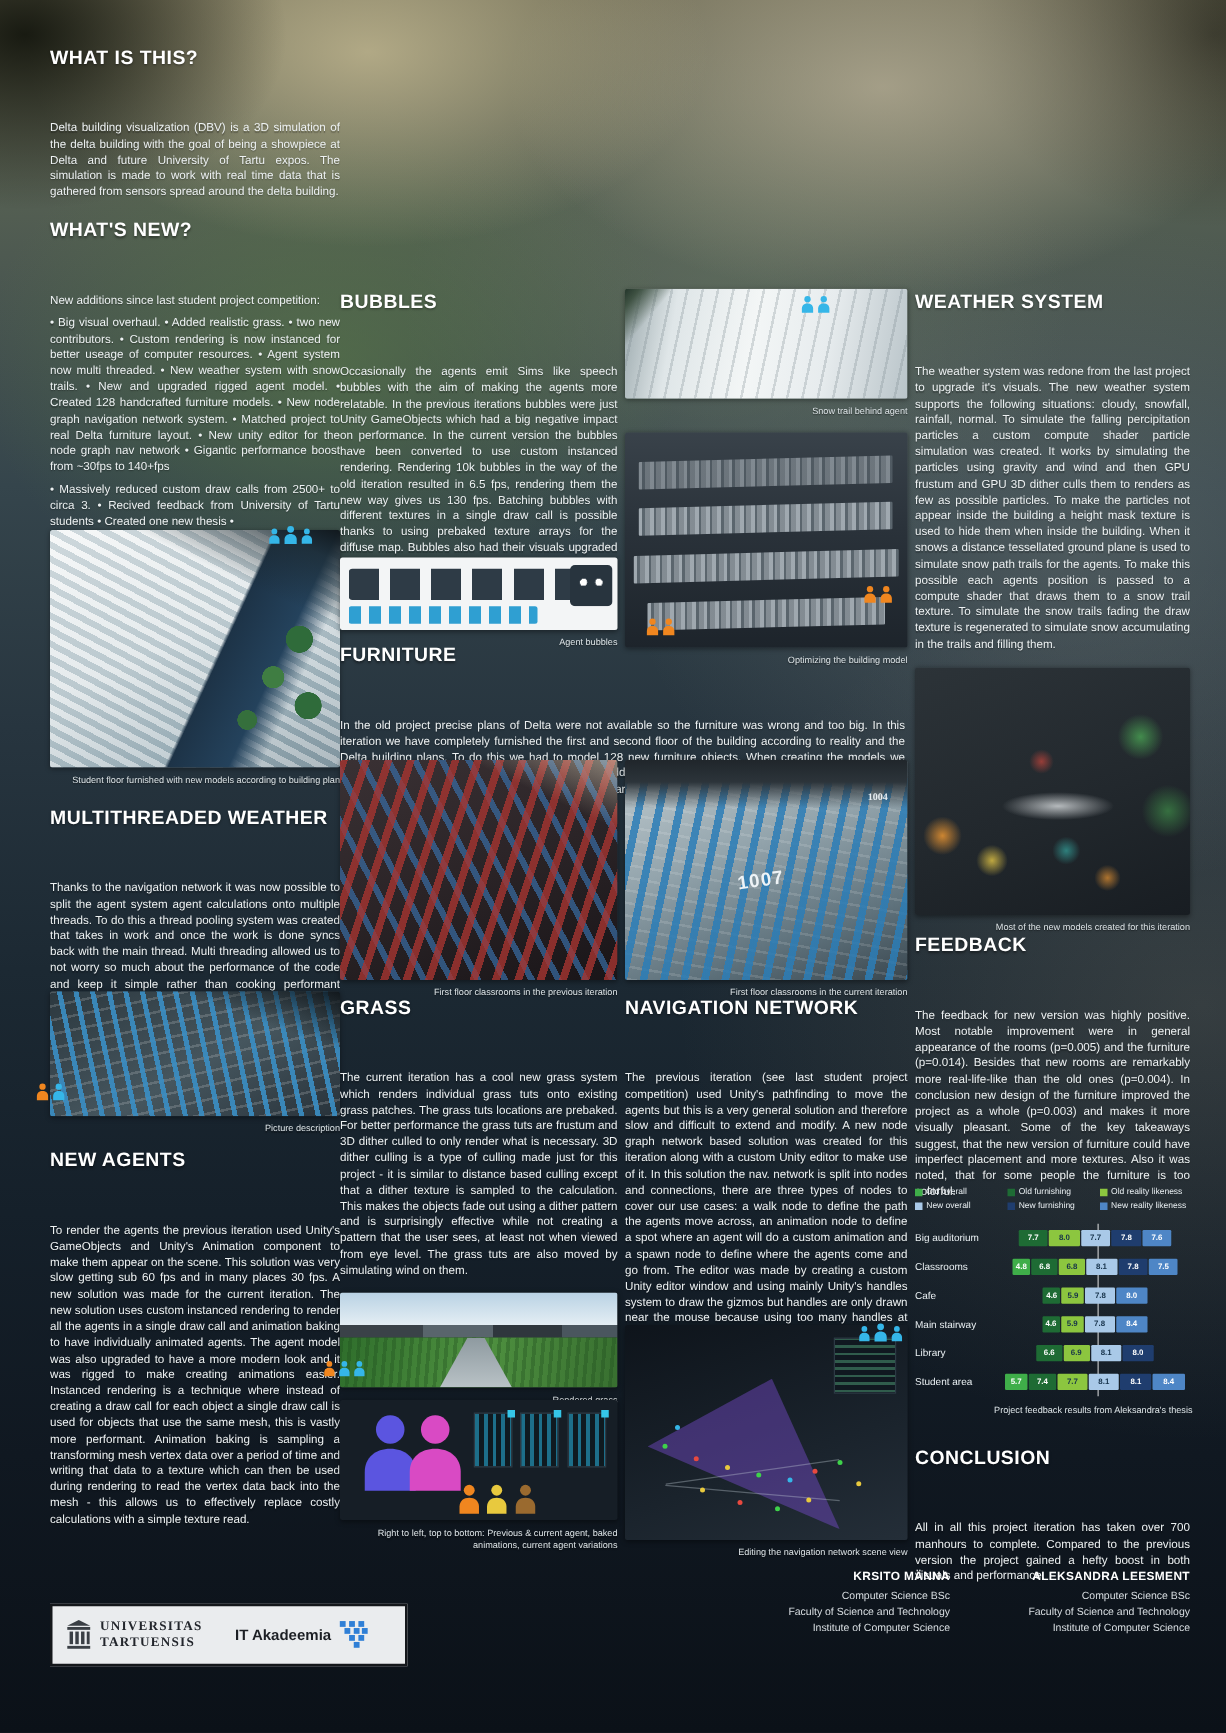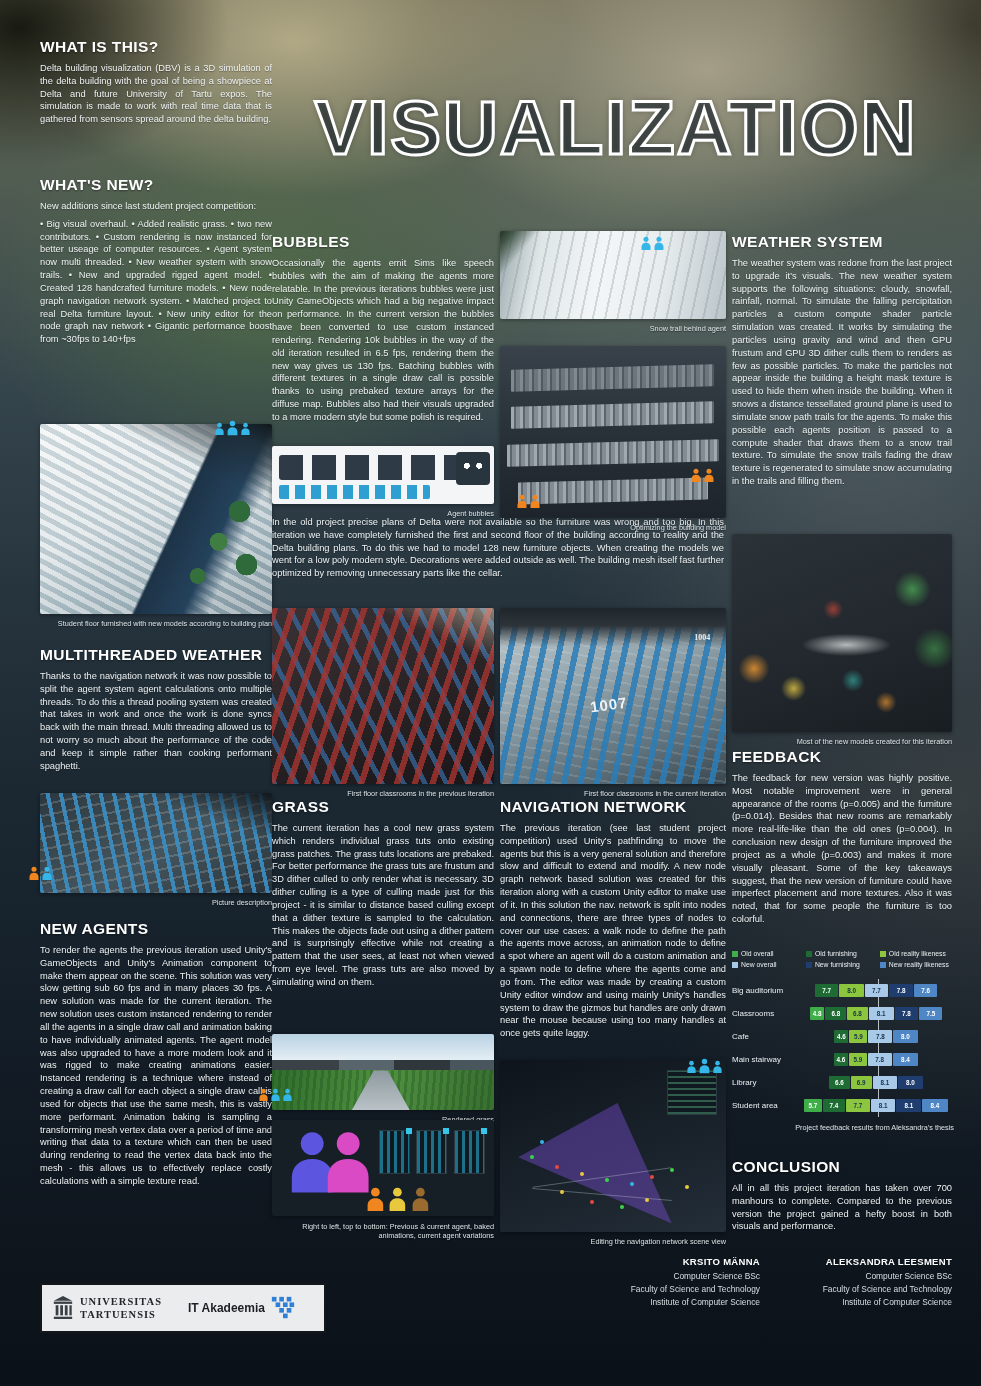--- a/index.html
+++ b/index.html
@@ -15,21 +15,21 @@
       radial-gradient(ellipse 430px 330px at 27% 21%, rgba(92,126,70,0.55), transparent 65%),
       radial-gradient(ellipse 380px 300px at 60% 18%, rgba(120,134,110,0.4), transparent 70%),
       radial-gradient(ellipse 520px 380px at 88% 32%, rgba(140,145,140,0.3), transparent 70%),
       radial-gradient(ellipse 600px 500px at 98% 58%, rgba(150,140,118,0.22), transparent 70%),
       linear-gradient(180deg, #6d6b55 0%, #535e52 12%, #35454c 28%, #27353f 42%, #1c2933 56%, #15202a 70%, #101821 84%, #0b1118 100%);
   }
   .sec { position:absolute; color:#f2f5f5; }
   .h1 { font-size:15.5px; font-weight:bold; letter-spacing:0.4px; color:#ffffff;
         text-shadow:0 1px 2px rgba(0,0,0,0.45); margin-bottom:6px; }
   .body { font-size:9.3px; line-height:1.38; text-align:justify; color:#eef2f3;
-          text-shadow:0 1px 1px rgba(0,0,0,0.35); }
+          text-shadow:0 1px 1px rgba(0,0,0,0.35);margin-top:40px; }
   .body + .body { margin-top:5px; }
   .cap { font-size:7.3px; color:#dde4e7; text-align:right; margin-top:3px; line-height:1.3;
          text-shadow:0 1px 1px rgba(0,0,0,0.5); }
 
   
   #title { position:absolute; left:278px; top:26px; width:676px; height:204px;
            display:flex; flex-direction:column; align-items:center; justify-content:center; }
   .title-line { font-size:76px; font-weight:bold; letter-spacing:2px; line-height:1.18;
                 color:rgba(34,46,56,0.5); -webkit-text-stroke:3px #ffffff;
                 text-shadow:0 0 6px rgba(0,0,0,0.4); white-space:nowrap; }
@@ -156,32 +156,32 @@
   .author { position:absolute; top:1256px; text-align:right; }
   .author-name { font-size:9.5px; font-weight:bold; color:#ffffff; letter-spacing:0.3px; margin-bottom:3px; }
   .author-line { font-size:8.4px; color:#d9dee2; line-height:1.55; }
 </style>
 </head>
 <body>
 
 <div id="poster">
 
   <div id="title">
-    <div class="title-line">VISUALIZATION</div>
   </div>
 
   <div class="sec" style="left:40px; top:38px; width:232px;">
     <div class="h1">WHAT IS THIS?</div>
     <div class="body">Delta building visualization (DBV) is a 3D simulation of the delta building with the goal of being a showpiece at Delta and future University of Tartu expos. The simulation is made to work with real time data that is gathered from sensors spread around the delta building.</div>
   </div>
 
   <div class="sec" style="left:40px; top:176px; width:232px;">
     <div class="h1">WHAT'S NEW?</div>
     <div class="body">New additions since last student project competition:</div>
     <div class="body">• Big visual overhaul. • Added realistic grass. • two new contributors. • Custom rendering is now instanced for better useage of computer resources. • Agent system now multi threaded. • New weather system with snow trails. • New and upgraded rigged agent model. • Created 128 handcrafted furniture models. • New node graph navigation network system. • Matched project to real Delta furniture layout. • New unity editor for the node graph nav network • Gigantic performance boost from ~30fps to 140+fps</div>
+    <div class="body">• Massively reduced custom draw calls from 2500+ to circa 3. • Recived feedback from University of Tartu students • Created one new thesis •</div>
   </div>
 
   <div class="img" id="img-secondfloor"></div>
   <div class="sec cap" style="left:40px; top:616px; width:232px;">Student floor furnished with new models according to building plan</div>
 
   <div class="sec" style="left:40px; top:646px; width:232px;">
     <div class="h1">MULTITHREADED WEATHER</div>
     <div class="body">Thanks to the navigation network it was now possible to split the agent system agent calculations onto multiple threads. To do this a thread pooling system was created that takes in work and once the work is done syncs back with the main thread. Multi threading allowed us to not worry so much about the performance of the code and keep it simple rather than cooking performant spaghetti.</div>
   </div>
 
@@ -199,20 +199,21 @@
   </div>
 
   <div class="img" id="img-bubbles">
     <div class="bubble-strip"></div>
     <div class="bubble-blue"></div>
     <div class="bubble-big"></div>
   </div>
   <div class="sec cap" style="left:272px; top:506px; width:222px;">Agent bubbles</div>
 
   <div class="sec" style="left:272px; top:516px; width:452px;">
+    <div class="h1">FURNITURE</div>
     <div class="body">In the old project precise plans of Delta were not available so the furniture was wrong and too big. In this iteration we have completely furnished the first and second floor of the building according to reality and the Delta building plans. To do this we had to model 128 new furniture objects. When creating the models we went for a low poly modern style. Decorations were added outside as well. The building mesh itself fast further optimized by removing unnecessary parts like the cellar.</div>
   </div>
 
   <div class="img" id="img-classroom-prev"></div>
   <div class="sec cap" style="left:272px; top:786px; width:222px;">First floor classrooms in the previous iteration</div>
 
   <div class="sec" style="left:272px; top:798px; width:222px;">
     <div class="h1">GRASS</div>
     <div class="body">The current iteration has a cool new grass system which renders individual grass tuts onto existing grass patches. The grass tuts locations are prebaked. For better performance the grass tuts are frustum and 3D dither culled to only render what is necessary. 3D dither culling is a type of culling made just for this project - it is similar to distance based culling except that a dither texture is sampled to the calculation. This makes the objects fade out using a dither pattern and is surprisingly effective while not creating a pattern that the user sees, at least not when viewed from eye level. The grass tuts are also moved by simulating wind on them.</div>
   </div>

